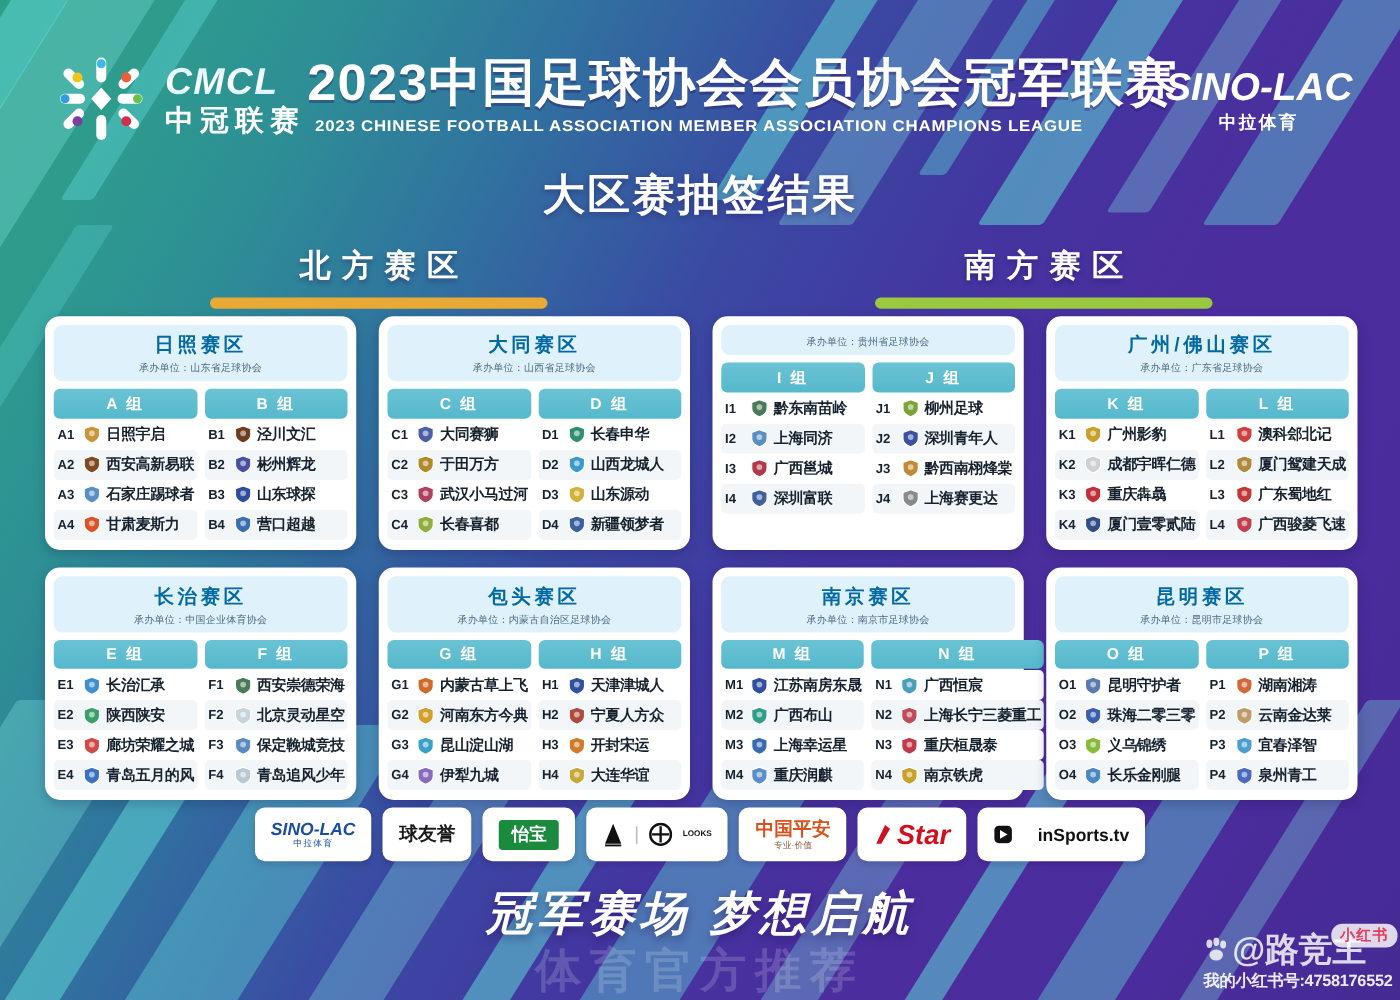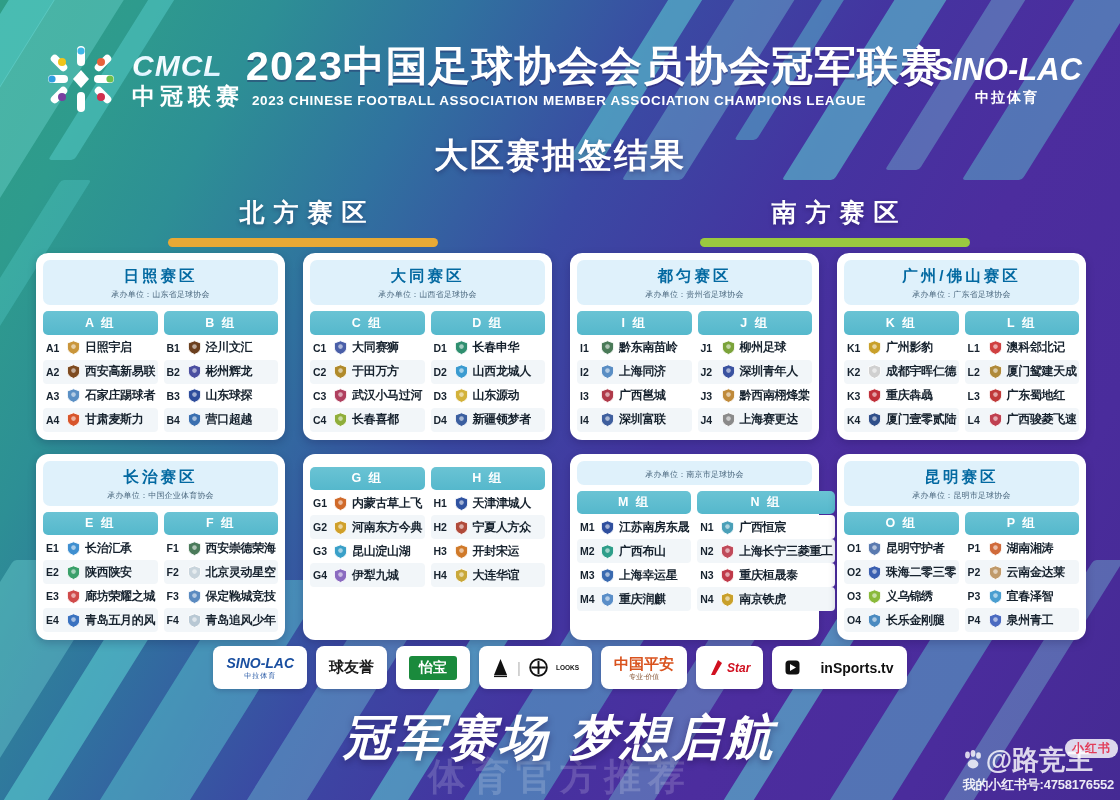--- a/index.html
+++ b/index.html
@@ -110,21 +110,21 @@
   .sp {
     background: #ffffff; border-radius: 8px; height: 43px;
     display: flex; align-items: center; justify-content: center;
     padding: 0 13px; box-shadow: 0 2px 5px rgba(20,10,55,.18);
   }
   .sp-txt { font-size: 15px; font-weight: bold; white-space: nowrap; }
 
   
   .slogan {
     position: absolute; left: 0; right: 0; top: 706px; text-align: center;
-    font-size: 48px; font-weight: bold; font-style: italic; color: #ffffff;
+    font-size: 37px; font-weight: bold; font-style: italic; color: #ffffff;
     letter-spacing: 4px; text-shadow: 0 3px 7px rgba(25,10,60,.40);
   }
   .watermark-bg {
     position: absolute; left: 0; right: 0; top: 752px; text-align: center;
     font-size: 37px; font-weight: bold; color: rgba(255,255,255,.17);
     letter-spacing: 7px; pointer-events: none;
   }
   
   .corner-wm { position: absolute; right: 6px; bottom: 6px; text-align: left; }
   .wm-row1 { display: flex; align-items: center; gap: 3px; position: relative; }
@@ -411,21 +411,20 @@
                   </svg>
                 </span>
                 <span class="team">新疆领梦者</span>
               </div>
             </div>
           </div>
         </div>
       </div>
       <div class="card">
         <div class="card-head">
-          <div class="venue-name">都匀赛区</div>
           <div class="venue-host">承办单位：贵州省足球协会</div>
         </div>
         <div class="groups">
           <div>
             <div class="group-head">I 组</div>
             <div class="rows">
               <div class="row odd">
                 <span class="code">I1</span>
                 <span class="crest">
                   <svg width="15" height="15" viewBox="0 0 15 15">
@@ -704,20 +703,24 @@
                     <circle cx="7.5" cy="6.6" r="2.3" fill="rgba(255,255,255,.55)"></circle>
                   </svg>
                 </span>
                 <span class="team">青岛追风少年</span>
               </div>
             </div>
           </div>
         </div>
       </div>
       <div class="card">
+        <div class="card-head">
+          <div class="venue-name">包头赛区</div>
+          <div class="venue-host">承办单位：内蒙古自治区足球协会</div>
+        </div>
         <div class="groups">
           <div>
             <div class="group-head">G 组</div>
             <div class="rows">
               <div class="row odd">
                 <span class="code">G1</span>
                 <span class="crest">
                   <svg width="15" height="15" viewBox="0 0 15 15">
                     <path d="M7.5 0.8 L13.6 3.0 L13.6 8.0 Q13.6 12.2 7.5 14.4 Q1.4 12.2 1.4 8.0 L1.4 3.0 Z" fill="#d06a2a" stroke="#ffffff" stroke-width="0.9"></path>
                     <circle cx="7.5" cy="6.6" r="2.3" fill="rgba(255,255,255,.55)"></circle>
@@ -799,20 +802,21 @@
                   </svg>
                 </span>
                 <span class="team">大连华谊</span>
               </div>
             </div>
           </div>
         </div>
       </div>
       <div class="card">
         <div class="card-head">
+          <div class="venue-name">南京赛区</div>
           <div class="venue-host">承办单位：南京市足球协会</div>
         </div>
         <div class="groups">
           <div>
             <div class="group-head">M 组</div>
             <div class="rows">
               <div class="row odd">
                 <span class="code">M1</span>
                 <span class="crest">
                   <svg width="15" height="15" viewBox="0 0 15 15">
@@ -1032,21 +1036,21 @@
         <span style="display:flex;flex-direction:column;align-items:center;line-height:1;">
           <span style="color:#d9531e;font-size:15px;font-weight:bold;">中国平安</span>
           <span style="color:#8a5a3a;font-size:7px;margin-top:2px;">专业·价值</span>
         </span>
       </div>
       <div class="sp">
         <span style="display:flex;align-items:center;gap:3px;">
           <svg width="15" height="17" viewBox="0 0 15 17">
             <polygon points="2,16 9,1 13,4 6,16" fill="#d01020"></polygon>
           </svg>
-          <span style="color:#d01020;font-size:12px;font-weight:bold;font-style:italic;">Star</span>
+          <span style="color:#d01020;font-size:22px;font-weight:bold;font-style:italic;">Star</span>
         </span>
       </div>
       <div class="sp">
         <span style="display:flex;align-items:center;gap:20px;">
           <svg width="15" height="15" viewBox="0 0 15 15">
             <rect x="0.5" y="0.5" width="14" height="14" rx="3.5" fill="#111"></rect>
             <polygon points="5,4 11,7.5 5,11" fill="#fff"></polygon>
           </svg>
           <span style="color:#111;font-size:14px;font-weight:bold;">inSports.tv</span>
         </span>

